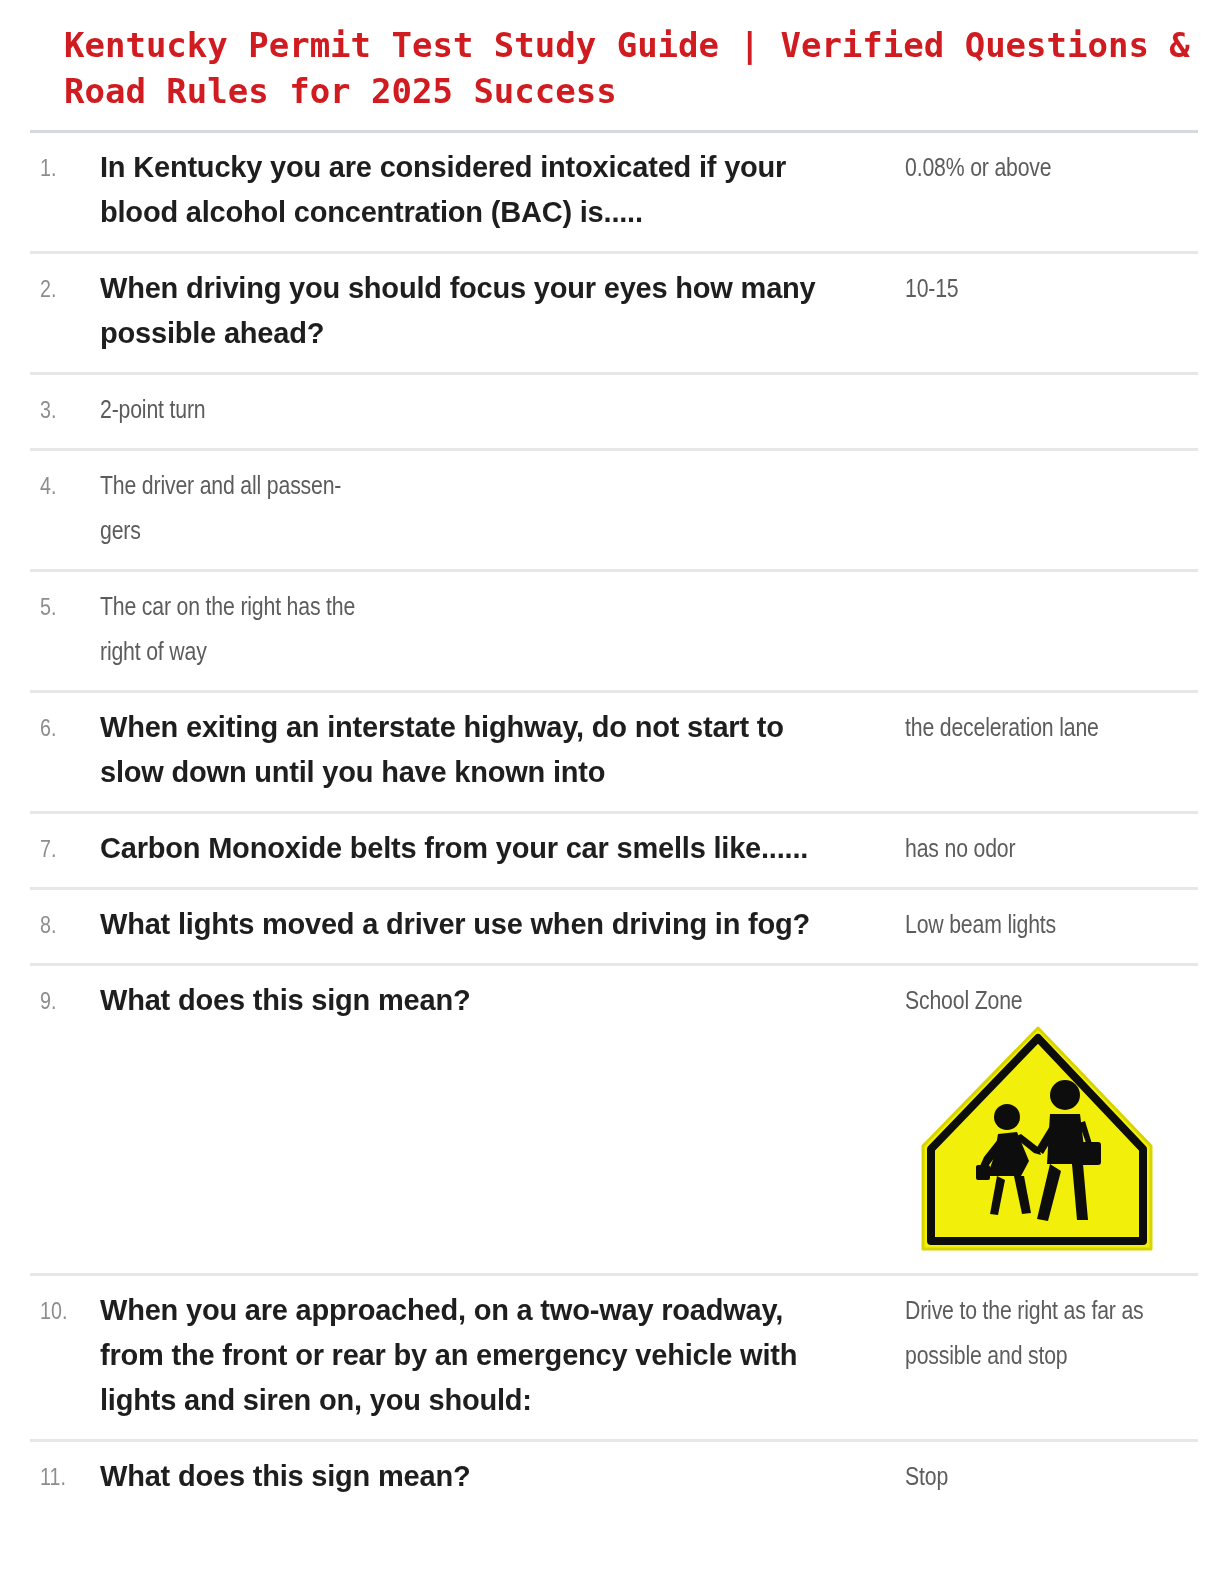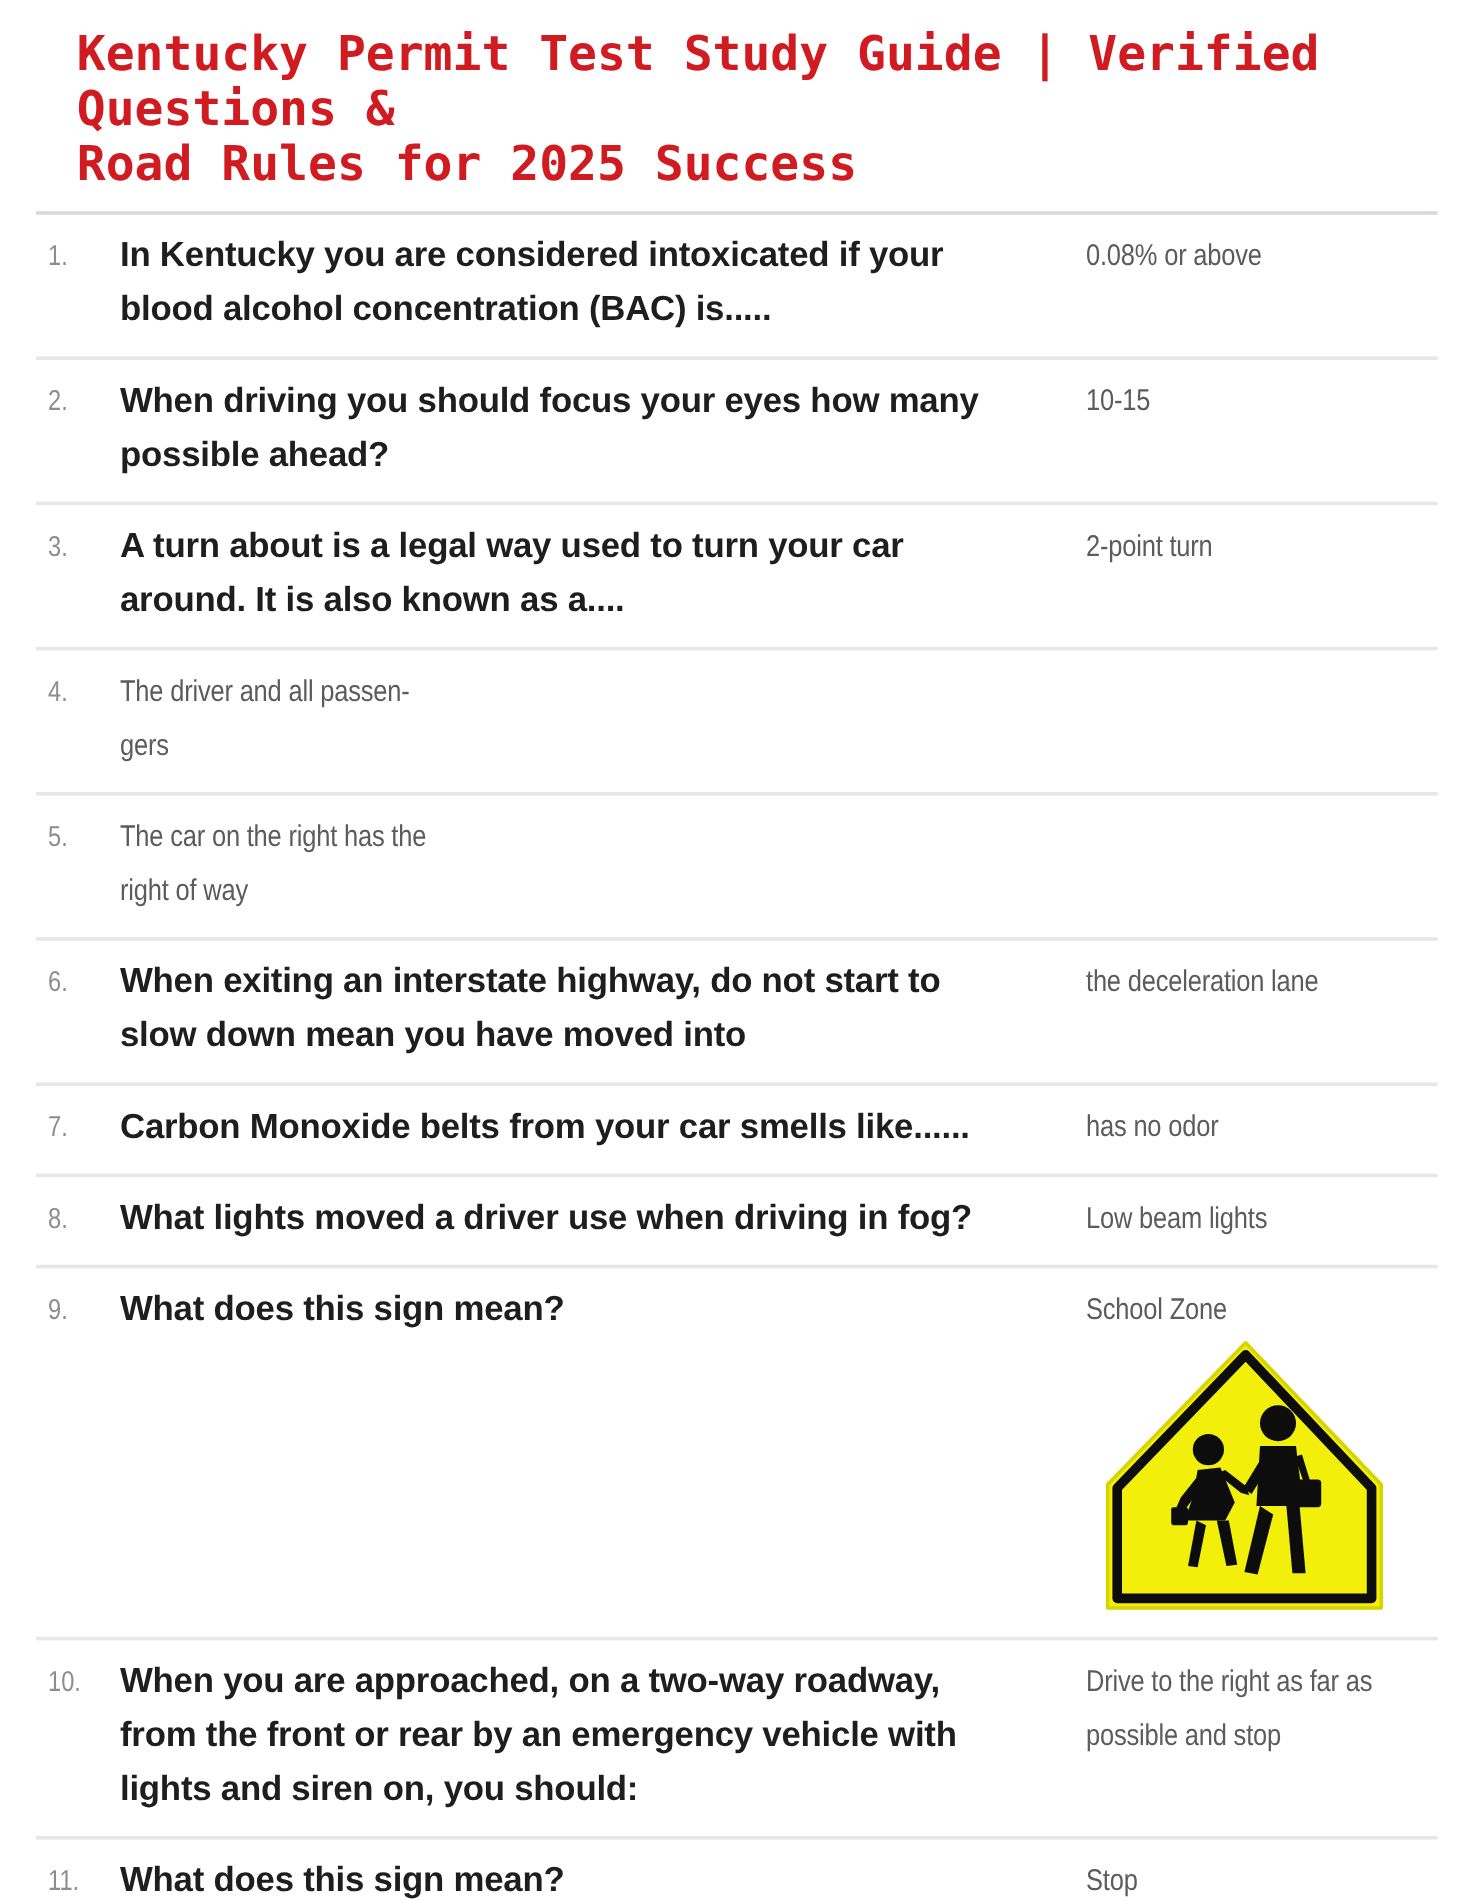--- a/index.html
+++ b/index.html
@@ -10,21 +10,21 @@
     font-family: "Liberation Sans", sans-serif;
     overflow: hidden;
   }
   .page { width: 1224px; height: 1584px; position: relative; }
 
   .title {
     margin: 22px 18px 16px 64px;
     color: #d01b20;
     font-family: "DejaVu Sans Mono", monospace;
     font-weight: bold;
-    font-size: 40px;
+    font-size: 34px;
     line-height: 46px;
     white-space: pre-line;
     letter-spacing: 0px;
   }
   .title-sep {
     height: 3px;
     background: #d6d9dd;
     margin: 0 26px 0 30px;
   }
 
@@ -105,24 +105,20 @@
     <div class="cell-a">
       <span class="a-text">10-15</span>
 
     </div>
   </div>
 
   <div class="row">
     <div class="cell-num">
       <span class="num-text">3.</span>
     </div>
-    <div class="cell-q">
-      <span class="q-text">A turn about is a legal way used to turn your car
-around. It is also known as a....</span>
-    </div>
     <div class="cell-a">
       <span class="a-text">2-point turn</span>
 
     </div>
   </div>
 
   <div class="row">
     <div class="cell-num">
       <span class="num-text">4.</span>
     </div>
@@ -143,21 +139,21 @@
 
     </div>
   </div>
 
   <div class="row">
     <div class="cell-num">
       <span class="num-text">6.</span>
     </div>
     <div class="cell-q">
       <span class="q-text">When exiting an interstate highway, do not start to
-slow down mean you have moved into</span>
+slow down until you have known into</span>
     </div>
     <div class="cell-a">
       <span class="a-text">the deceleration lane</span>
 
     </div>
   </div>
 
   <div class="row">
     <div class="cell-num">
       <span class="num-text">7.</span>

